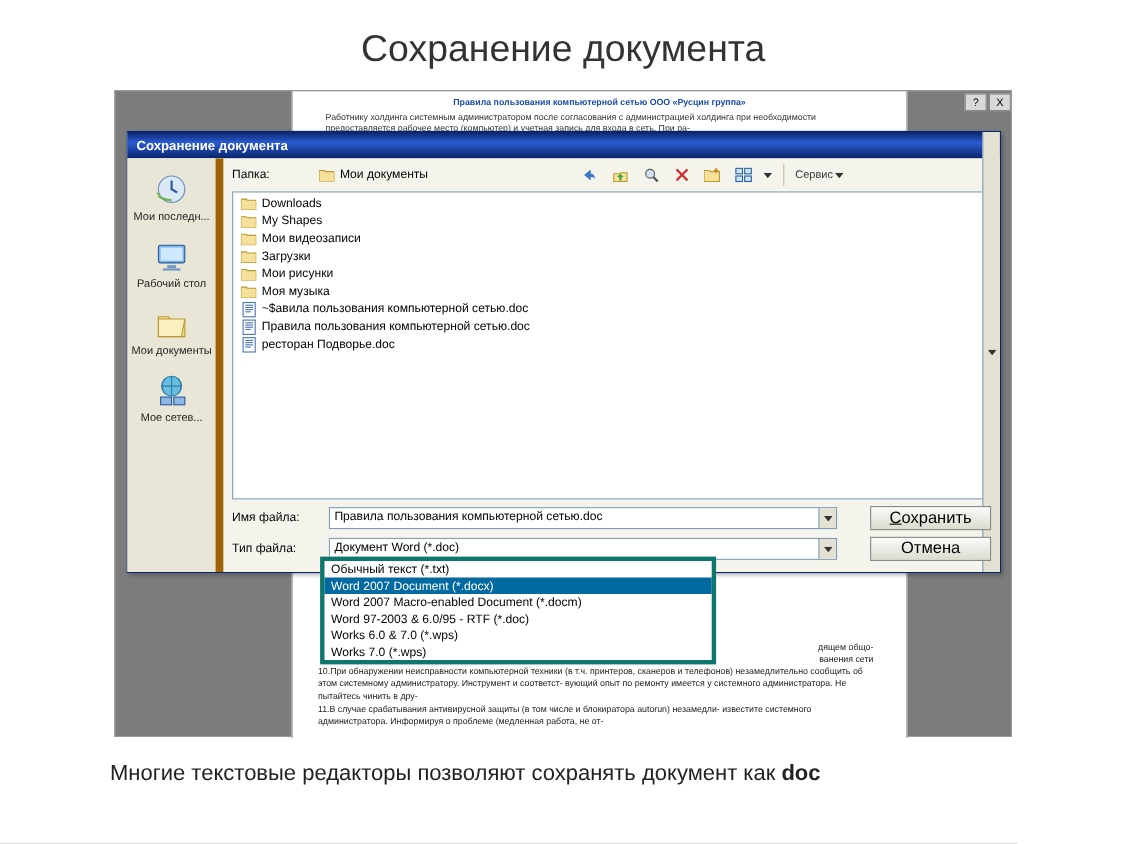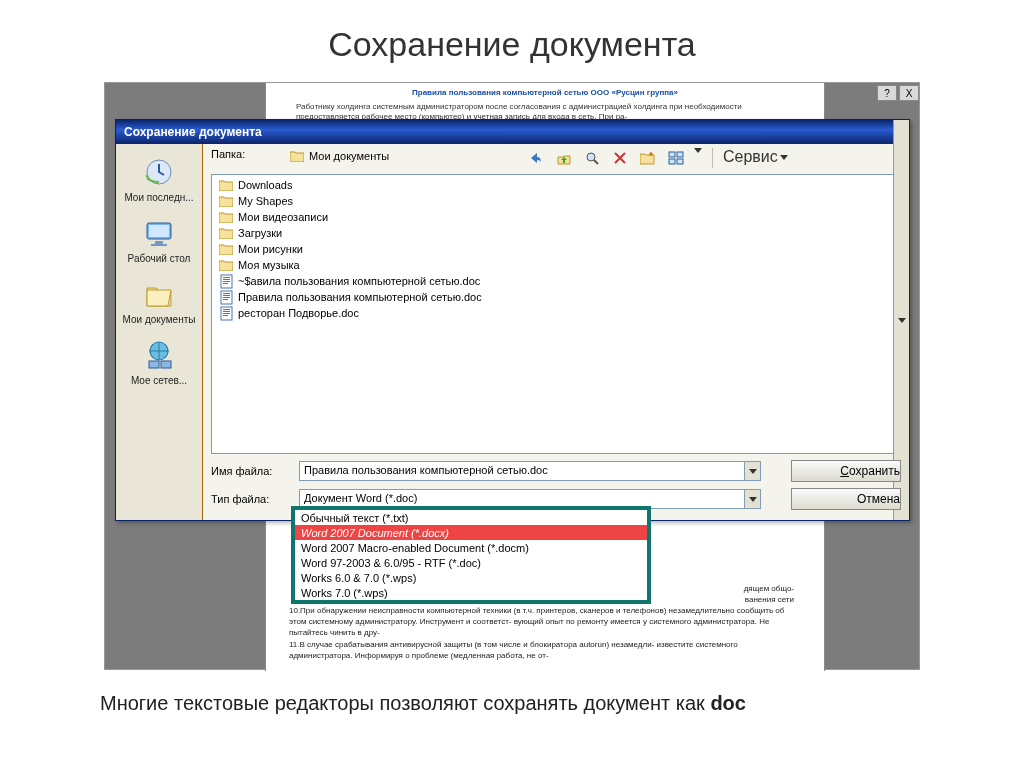--- a/index.html
+++ b/index.html
@@ -79,21 +79,21 @@
     font-size: 12px;
   }
   .titlebar-spacer { flex: 1; }
   .dlg-body {
     display: flex;
     background: #f5f4ec;
   }
   .places {
     width: 87px;
     background: #e9e6d7;
-    border-right: 1px solid #a16207;
+    border-right: 7px solid #a16207;
     padding: 6px 2px;
     display:flex; flex-direction:column; align-items:center;
     gap: 2px;
   }
   .place {
     width: 82px;
     text-align: center;
     padding: 4px 0 6px;
     cursor: default;
     font-size: 10px;
@@ -101,21 +101,21 @@
   }
   .place .picon { width:36px; height:36px; margin:0 auto 2px; }
   .main {
     flex: 1;
     display: flex;
     flex-direction: column;
   }
   .toprow {
     height: 30px;
     display: flex;
-    align-items: flex-start;
+    align-items: center;
     padding: 4px 8px;
     gap: 8px;
     font-size: 11px;
   }
   .toprow .lbl { width: 70px; }
   .toolbtn {
     width: 20px; height: 20px;
     border: 1px solid transparent;
     display:inline-flex;align-items:center;justify-content:center;
   }
@@ -157,41 +157,41 @@
   }
   .combobox .caret {
     position:absolute; right:0; top:0; width:16px;height:100%;
     background:#e3e1d1;border-left:1px solid #7f9db9;
     display:flex;align-items:center;justify-content:center;
   }
   .btn {
     height: 22px;
     border: 1px solid #888;
     background: linear-gradient(#fafafa,#dcdbcf);
-    font-size: 12px;
-    text-align: right;
+    font-size: 15px;
+    text-align: center;
     line-height: 20px;
     width: 110px;
     margin-left:auto;
   }
   
   .drop {
     position: absolute;
     left: 88px; top: 52px;
     width: 360px;
     background: #fff;
     border: 4px solid #0f766e;
     z-index: 50;
     font-size: 11px;
   }
   .drop .opt { padding: 1px 6px; height:15px; display:flex;align-items:center;}
-  .drop .opt.sel { background:#ef4444; color:#fff;font-style:italic; }
+  .drop .opt.sel { background:#0369a1; color:#fff; }
   svg { display:block; }
   .service {
-    font-size:16px;
+    font-size:10px;
     color:#333;
     display:flex;align-items:center;gap:2px;
   }
   .bg-list { font-size:8px;line-height:1.4; color:#222; }
   .bg-low { position:absolute; bottom:10px; left:23px; right:30px; }
 </style>
 </head>
 <body>
 
 <h1 class="slide-title">Сохранение документа</h1>

